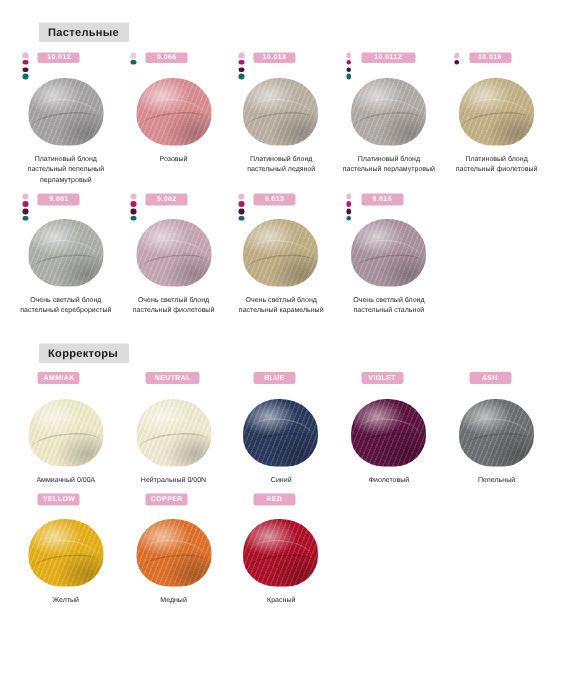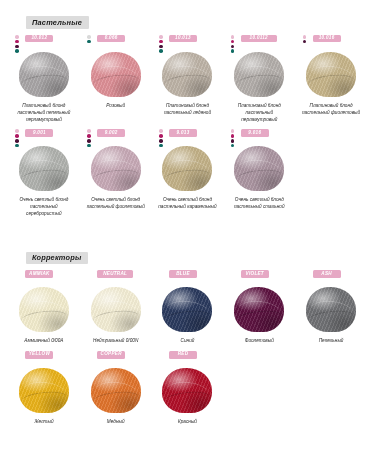--- a/index.html
+++ b/index.html
@@ -15,38 +15,37 @@
     color: #333333;
     position: relative;
   }
 
   .page {
     width: 375px;
     height: 450px;
     box-sizing: border-box;
     padding: 11px 8px 0 8px;
     background: #ffffff;
-    font-style: italic;
   }
 
   
   .section-head {
     display: inline-block;
     background: #dcdcdc;
     color: #1b1b1b;
     font-size: 7.4px;
     font-weight: bold;
     letter-spacing: 0.2px;
     padding: 2.6px 7px 2.6px 6px;
     margin-left: 18px;
     border-radius: 1px;
     line-height: 1;
   }
   .section-head.second {
-    margin-top: 27px;
+    margin-top: 11px;
     text-align: right;
   }
 
   
   .row {
     display: flex;
     width: 100%;
     margin-top: 5px;
   }
   .card {

